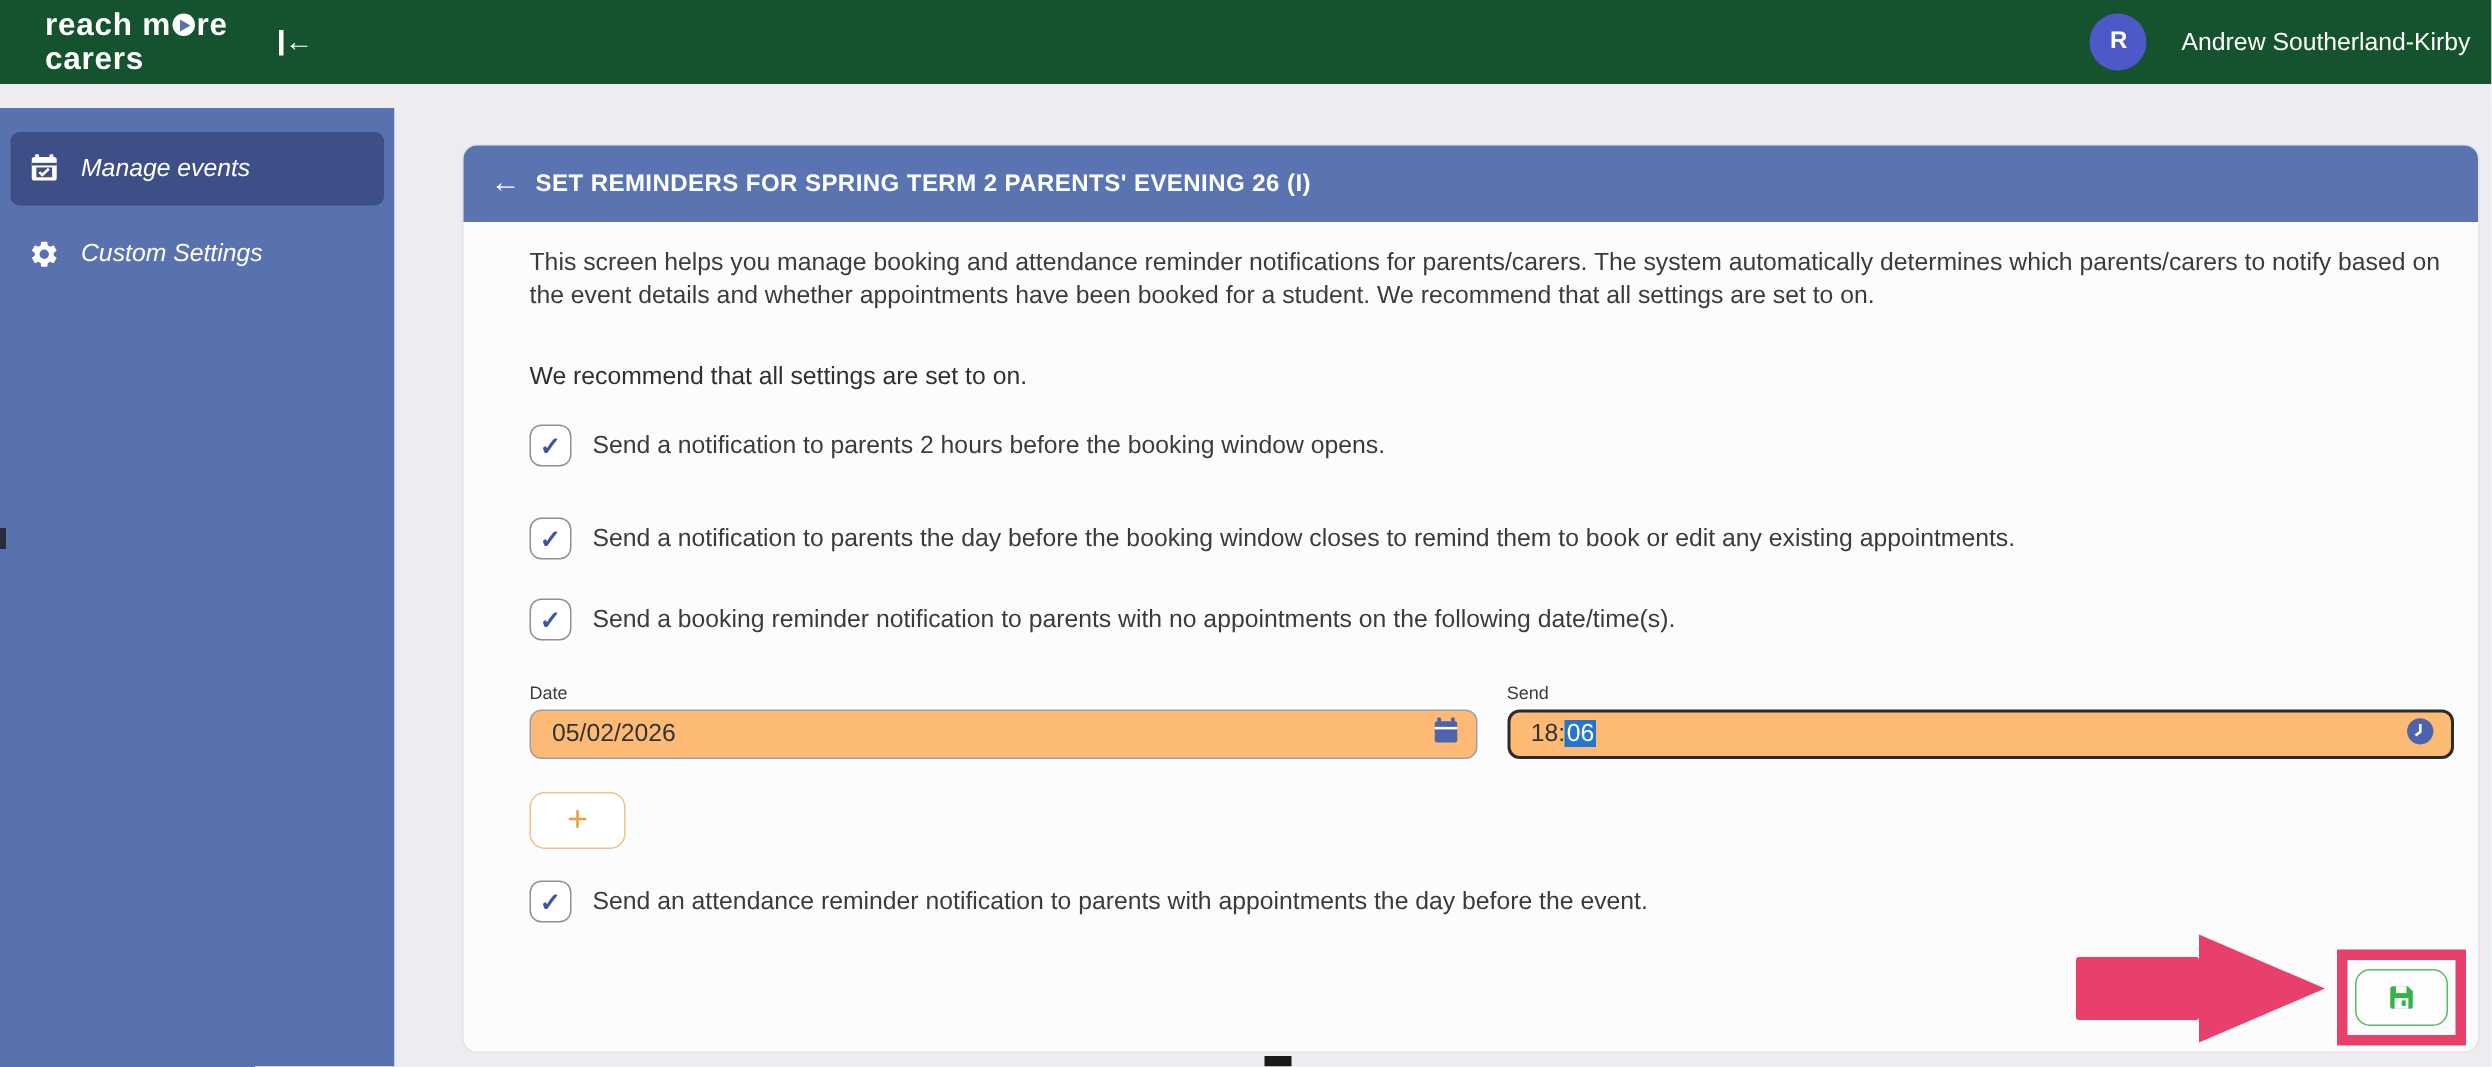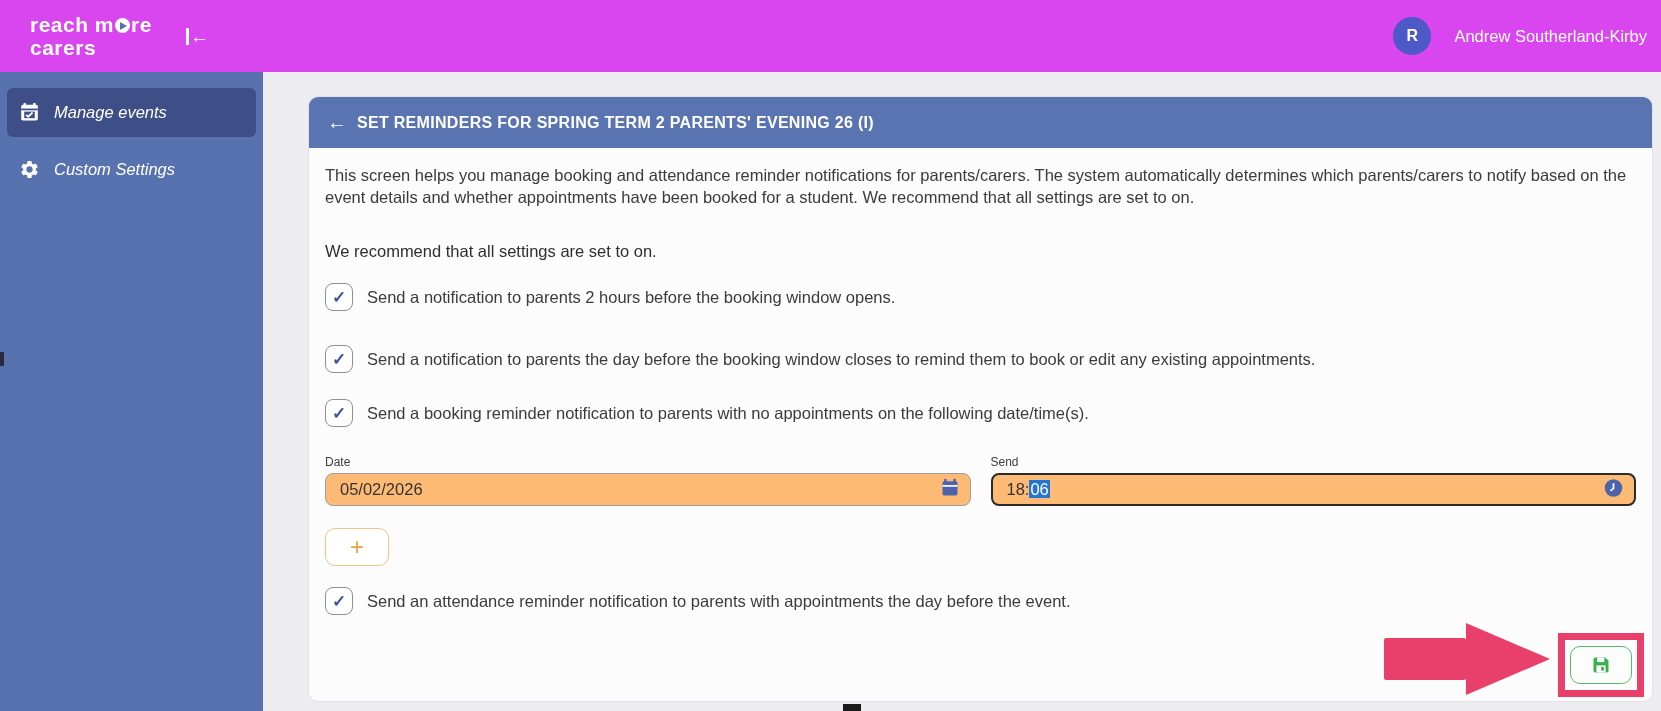--- a/index.html
+++ b/index.html
@@ -1,21 +1,21 @@
 <!DOCTYPE html>
 <html><head>
 <meta charset="utf-8">
 <style>
   * { margin:0; padding:0; box-sizing:border-box; }
   html,body { width:1661px; height:711px; overflow:hidden; }
   body { font-family:"Liberation Sans", sans-serif; background:#ececf1; position:relative; }
 
   
-  .topbar { position:absolute; left:0; top:0; width:1661px; height:72px;
-            background:#d946ef; display:flex; align-items:center; z-index:5; }
+  .topbar { position:absolute; left:0; top:0; width:1661px; height:56px;
+            background:#14532d; display:flex; align-items:center; z-index:5; }
   .logo { margin-left:30px; color:#fff; font-weight:bold; font-size:21px;
           line-height:23px; letter-spacing:.5px; }
   .logo-o { display:inline-block; width:15px; height:15px; background:#fff;
             border-radius:50%; position:relative; vertical-align:-1px; margin:0 1px; }
   .logo-o::after { content:""; position:absolute; left:5px; top:3.5px; width:0; height:0;
                    border-left:7px solid #5872af; border-top:4px solid transparent;
                    border-bottom:4px solid transparent; }
   .collapse { margin-left:34px; display:flex; align-items:center; cursor:pointer; }
   .collapse .bar { width:3px; height:17px; background:#fff; margin-right:1px; }
   .collapse .arr { color:#fff; font-size:19px; line-height:1; }
@@ -32,21 +32,21 @@
   .side-item svg { flex:none; }
 
   
   .content { position:absolute; left:263px; top:72px; width:1398px; height:639px; background:#ececf1; }
   .card { position:absolute; left:45px; top:24px; width:1345px; height:606px;
           background:#fcfcfd; border:1px solid #e2e2e8; border-radius:10px; }
   .card-header { height:51px; background:#5a74b2; border-radius:9px 9px 0 0;
                  display:flex; align-items:center; padding-left:18px; color:#fff; }
   .back-arrow { font-size:20px; margin-right:10px; cursor:pointer; }
   .card-title { font-size:16px; font-weight:bold; letter-spacing:.3px; }
-  .card-body { padding:16px 16px 0 16px; position:relative; }
+  .card-body { padding:16px 16px 0 28px; position:relative;margin-left:16px; }
 
   .intro { font-size:16.5px; line-height:22px; color:#3b3b3b; max-width:1312px; }
   .reco { margin-top:34px; font-size:16.5px; font-weight:normal; color:#2f2f2f; }
 
   .chk-row { display:flex; align-items:center; gap:14px; }
   .chk-row.r1 { margin-top:22px; }
   .chk-row.r2 { margin-top:34px; }
   .chk-row.r3 { margin-top:26px; }
   .chk-row.r4 { margin-top:21px; }
   .chk { width:28px; height:28px; border:1.5px solid #8f8f94; border-radius:8px; background:#fff;

